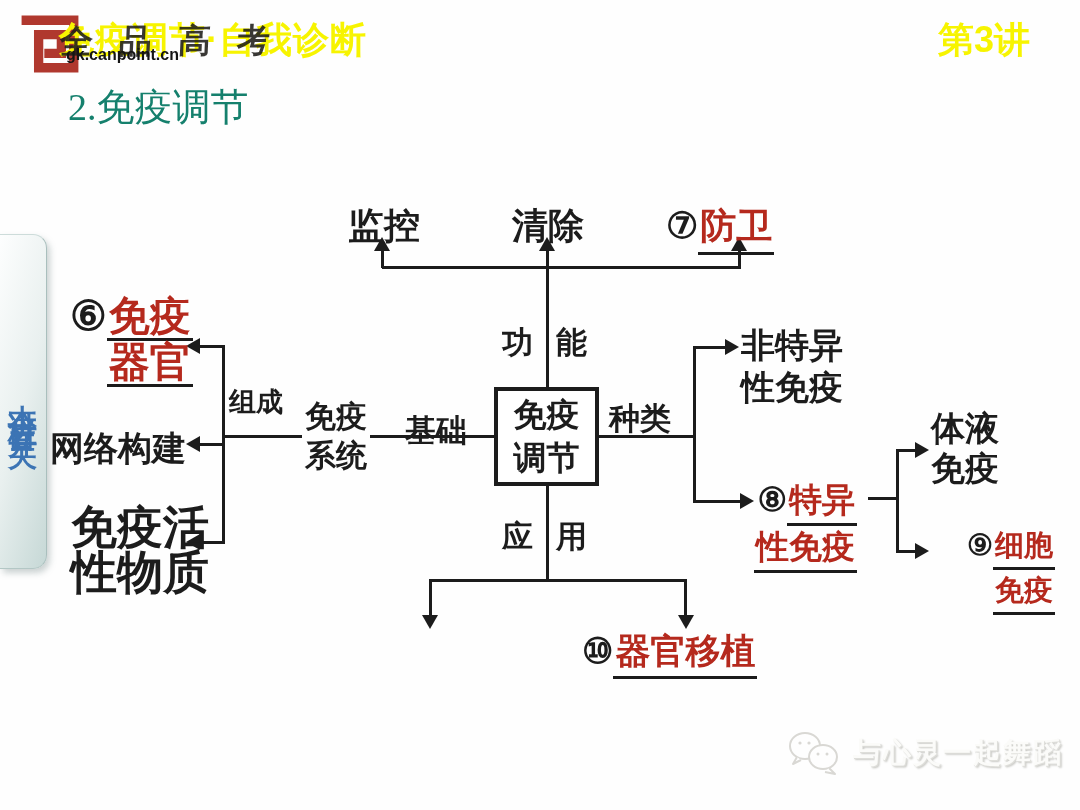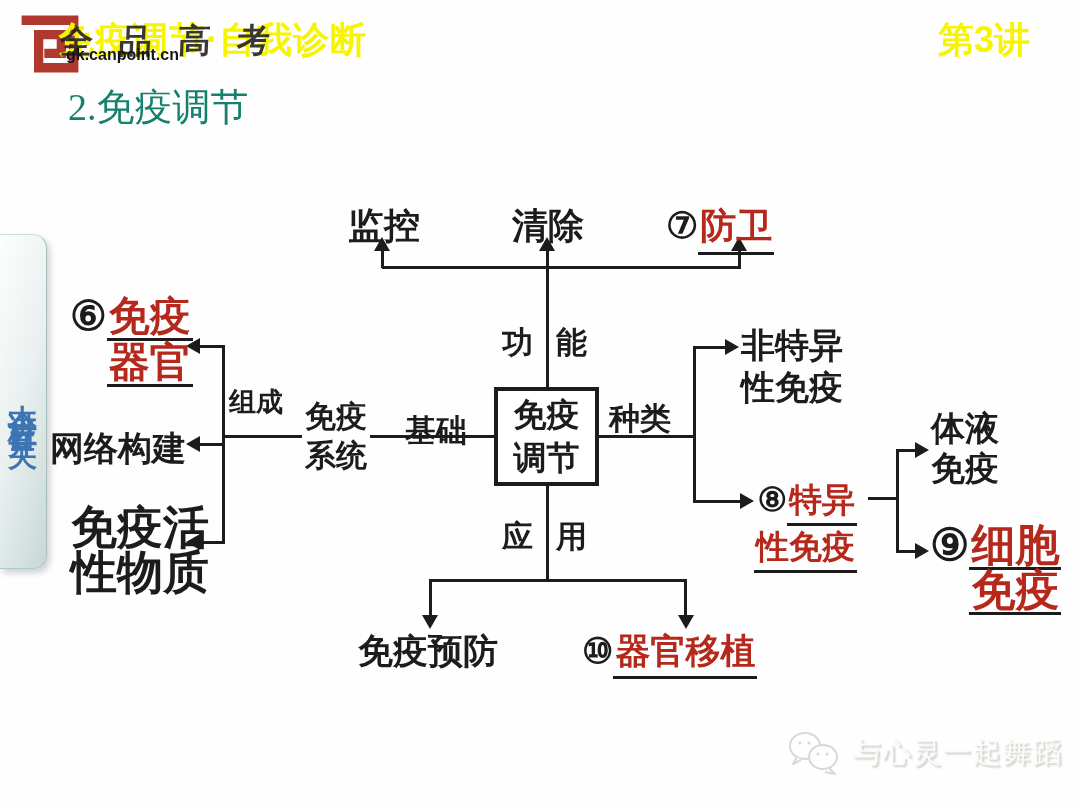--- a/index.html
+++ b/index.html
@@ -68,21 +68,21 @@
   }
   .sys-node{
     position:absolute;left:302px;top:397px;background:#fefefe;padding:0 3px;text-align:center;
     font-size:31px;font-weight:bold;line-height:39px;color:var(--ink);
   }
   
   .watermark{
     position:absolute;left:783px;top:724px;display:flex;align-items:center;gap:6px;
   }
   .watermark .wm-text{
-    font-size:28px;font-weight:normal;color:#fbfbf9;letter-spacing:2px;white-space:nowrap;
+    font-size:28px;font-weight:bold;color:#fbfbf9;letter-spacing:2px;white-space:nowrap;
     text-shadow:1px 1px 0 #dededa,2px 2px 2px #c9c9c5;
   }
 </style>
 </head>
 <body>
 
 <div id="stage">
 
   <svg class="logo" viewBox="0 0 64 60">
     <path d="M9 7 H55 V53 H21 V21 H43 V39 H31" fill="none" stroke="#b0382e" stroke-width="9" stroke-linecap="square"></path>
@@ -171,26 +171,25 @@
     <div>性免疫</div>
   </div>
   <div class="n" style="left:754px;top:479px;font-size:33px;line-height:43px">
     <div><span>⑧</span><span class="red-u">特异</span></div>
     <div><span class="red-u">性免疫</span></div>
   </div>
   <div class="n" style="left:931px;top:409px;font-size:34px;line-height:40px">
     <div>体液</div>
     <div>免疫</div>
   </div>
-  <div class="n" style="left:930px;top:525px;font-size:44px;line-height:41px">
+  <div class="n" style="left:958px;top:525px;font-size:29px;line-height:41px">
     <div><span>⑨</span><span class="red-u">细胞</span></div>
     <div style="margin-left:35px"><span class="red-u">免疫</span></div>
   </div>
 
-  <div class="n" style="left:358px;top:628px;font-size:35px">免疫预防</div>
   <div class="n" style="left:582px;top:628px;font-size:35px"><span>⑩</span><span class="red-u">器官移植</span></div>
 
   <div class="watermark">
     <svg width="64" height="58" viewBox="0 0 64 58">
       <ellipse cx="22" cy="22" rx="15" ry="13" fill="#fefefe" stroke="#d9d8d4" stroke-width="2"></ellipse>
       <circle cx="17" cy="19" r="1.6" fill="#d9d8d4"></circle>
       <circle cx="26" cy="19" r="1.6" fill="#d9d8d4"></circle>
       <path d="M14 33 l-4 7 l8 -4" fill="#fefefe" stroke="#d9d8d4" stroke-width="2" stroke-linejoin="round"></path>
       <ellipse cx="40" cy="33" rx="14" ry="12" fill="#fefefe" stroke="#d9d8d4" stroke-width="2"></ellipse>
       <circle cx="35" cy="30" r="1.5" fill="#d9d8d4"></circle>

